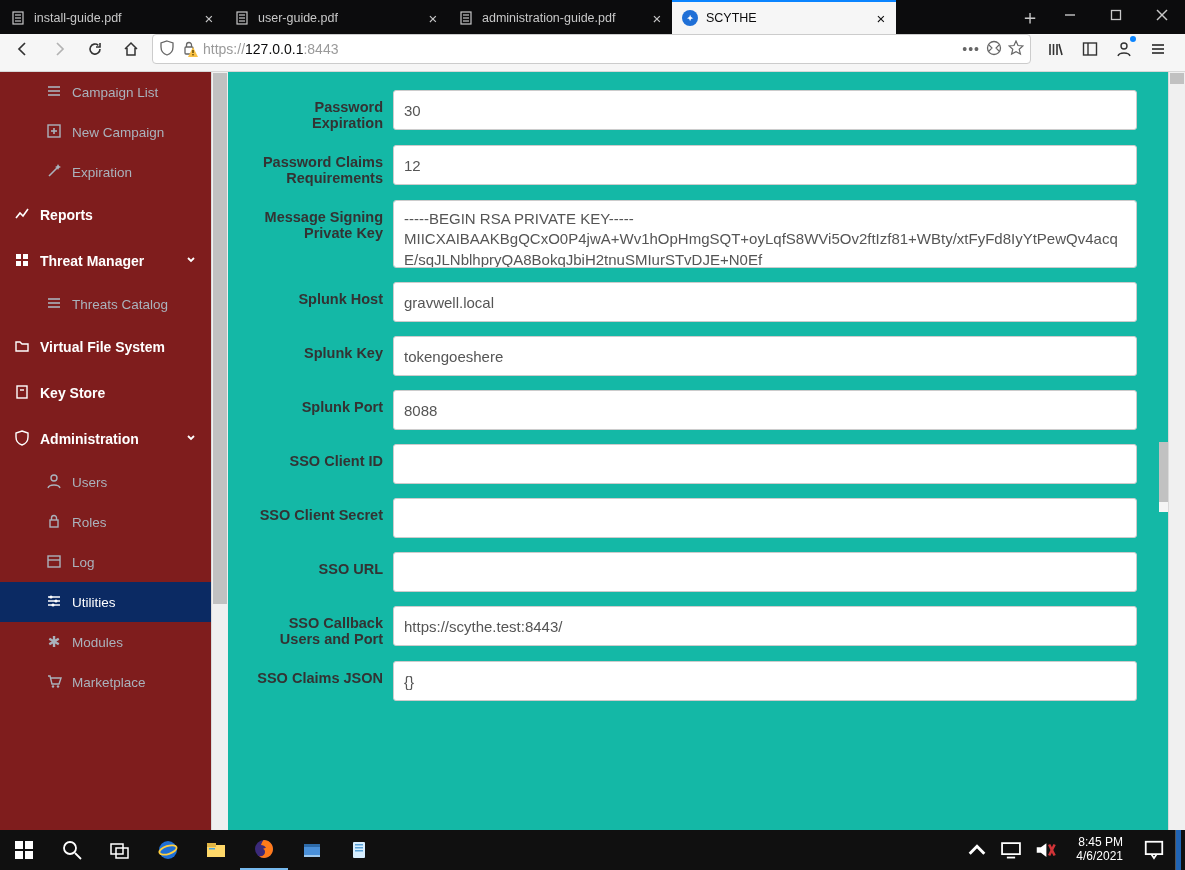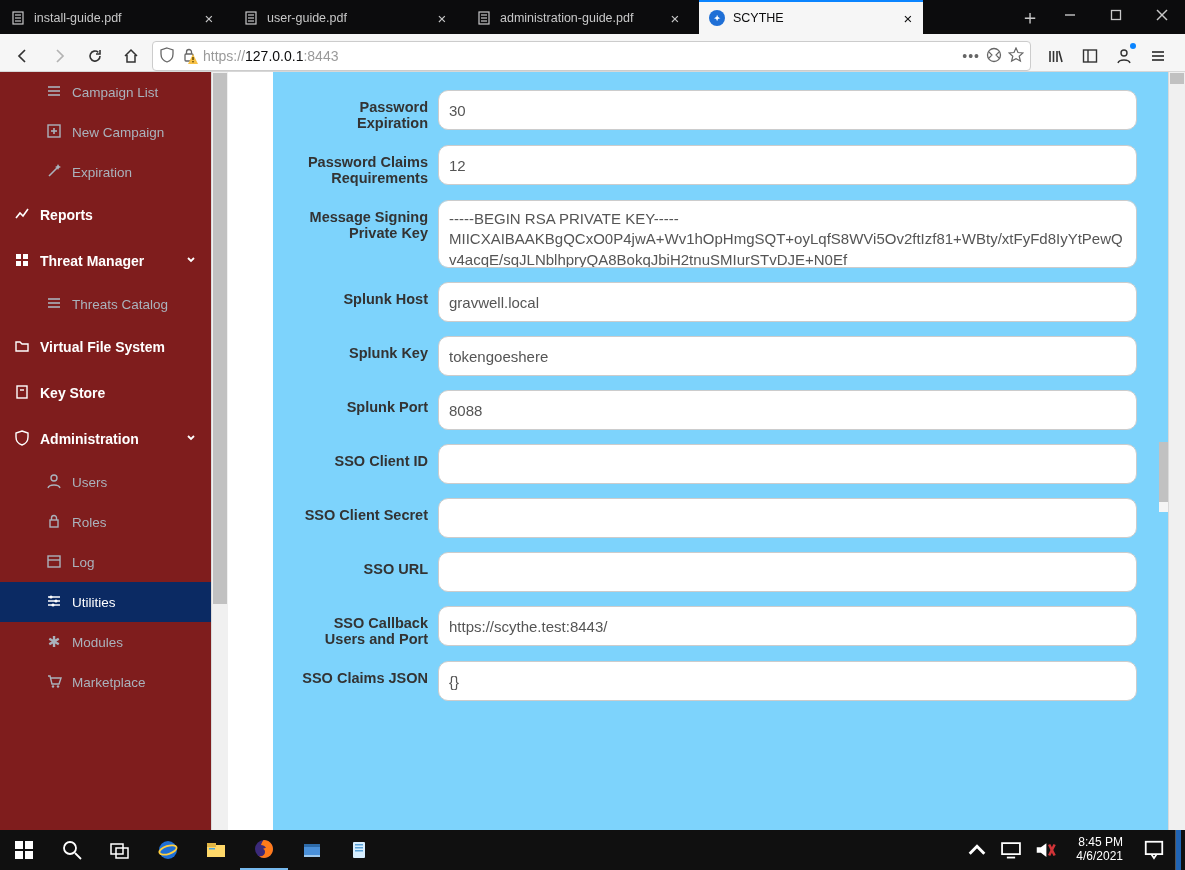--- a/index.html
+++ b/index.html
@@ -1,34 +1,34 @@
 <!DOCTYPE html>
 <html><head>
 <meta charset="utf-8">
 <style>
   * { margin: 0; padding: 0; box-sizing: border-box; }
   body { font-family: "Segoe UI", Arial, sans-serif; width: 1185px; height: 870px; overflow: hidden; background: #fff; }
 
   
   .titlebar { height: 34px; background: #0c0c0d; display: flex; align-items: stretch; }
-  .tabs { display: flex; flex: 1; overflow: hidden; gap: 9px; }
+  .tabs { display: flex; flex: 1; overflow: hidden; }
   .tab { display: flex; align-items: center; height: 34px; min-width: 0; padding: 0 6px 0 10px; color: #c8c8c8; font-size: 12.5px; white-space: nowrap; border-top: 2px solid transparent; }
   .tab[data-active="false"] { background: #0c0c0d; width: 224px; }
   .tab[data-active="true"] { background: #f6f6f6; color: #0c0c0d; width: 224px; border-top: 2px solid #0a84ff; }
   .tab .favicon { width: 16px; height: 16px; margin-right: 8px; display: inline-flex; align-items: center; justify-content: center; border-radius: 50%; font-size: 14px; }
   .tab[data-active="false"] .favicon svg { fill: #c8c8c8; stroke: #c8c8c8; }
   .tab .label { flex: 1; overflow: hidden; text-overflow: ellipsis; }
   .tab .close { width: 18px; height: 18px; display: inline-flex; align-items: center; justify-content: center; margin-left: 8px; font-size: 15px; cursor: pointer; }
   .newtab { width: 34px; display: flex; align-items: center; justify-content: center; color: #c8c8c8; font-size: 20px; cursor: pointer; }
   .win-controls { display: flex; margin-left:auto; }
   .win-btn { width: 46px; height: 30px; display: flex; align-items: center; justify-content: center; color: #c8c8c8; }
   .win-btn svg { stroke: #c8c8c8; fill: none; }
 
   
-  .browser-bar { height: 38px; background: #f6f6f6; display: flex; align-items: flex-end; padding: 0 8px; gap: 6px; border-bottom: 1px solid #d7d7d7; }
+  .browser-bar { height: 38px; background: #f6f6f6; display: flex; align-items: flex-start; padding: 0 8px; gap: 6px; border-bottom: 1px solid #d7d7d7; }
   .nav-btn { width: 30px; height: 30px; display: inline-flex; align-items: center; justify-content: center; border-radius: 4px; color:#333; }
   .nav-btn[data-disabled="true"]{ color:#9e9e9e; }
   .urlbar { flex: 1; height: 30px; background: #fff; border: 1px solid #ccc; border-radius: 4px; display: flex; align-items: center; padding: 0 6px; gap: 6px; font-size: 14px; color: #666; }
   .urlbar .addr { flex: 1; display: flex; align-items: center; color: #9a9a9a; }
   .urlbar .addr .dark { color: #0c0c0d; }
   .urlbar .warnlock { color: #e0a721; font-size:13px; position:relative; }
   .right-icons { display: flex; gap: 4px; padding: 0 4px; }
 
   
   .content-viewport { display: flex; height: calc(100% - 34px - 38px - 40px); position:relative; }
@@ -43,24 +43,24 @@
   .sidebar-scrollbar .thumb { position:absolute; left:1px; right:1px; top:1px; height:70%; background:#c1c1c1; }
   .sidebar { width: 211px; height: 100%; background: #7f1d1d; color: #aab2bc; font-size: 14px; overflow: hidden; }
   .sb-item { display: flex; align-items: center; height: 40px; padding: 0 14px; gap: 10px; cursor: pointer; }
   .sb-item.sub { padding-left: 46px; font-size: 13.5px; }
   .sb-item.header { color: #fff; font-weight: 600; height: 46px; }
   .sb-item.active { background: #0b2a63; color: #fff; }
   .sb-icon { width: 16px; text-align: center; flex-shrink: 0; }
   .sb-chevron { margin-left: auto; }
 
   
-  .page { flex: 1; background: #7dd3fc; padding: 18px 48px 0 20px; overflow: hidden; position:relative;margin-left:45px; }
+  .page { flex: 1; background: #14b8a6; padding: 18px 48px 0 20px; overflow: hidden; position:relative; }
   .form-row { display: flex; margin-bottom: 14px; align-items: flex-start; }
   .form-label { width: 145px; text-align: right; padding-right: 10px; padding-top: 9px; font-weight: 700; font-size: 14.5px; color: #333; }
-  .form-input, .form-textarea { flex: 1; border: 1px solid #ccc; border-radius: 10px; padding: 8px 10px; font-size: 15px; color:#555; font-family: inherit; }
+  .form-input, .form-textarea { flex: 1; border: 1px solid #ccc; border-radius: 3px; padding: 8px 10px; font-size: 15px; color:#555; font-family: inherit; }
   .form-input { height: 40px; }
   .form-textarea { height: 68px; overflow-y: scroll; resize: none; font-family: inherit; white-space: pre-wrap; word-break: break-all; line-height:1.35; }
 
   
   .taskbar { height: 40px; background: #101010; display: flex; align-items: stretch; color: #fff; }
   .tb-btn { min-width: 48px; display: flex; align-items: center; justify-content: center; }
   .tb-btn img, .tb-btn svg { width: 22px; height: 22px; }
   .tb-apps { display:flex; }
   .tb-right { margin-left: auto; display: flex; align-items: center; gap: 8px; padding-right:4px; }
   .tb-clock { font-size: 12px; text-align: right; line-height: 1.15; padding: 0 10px; display:flex; flex-direction:column; justify-content:center; }

